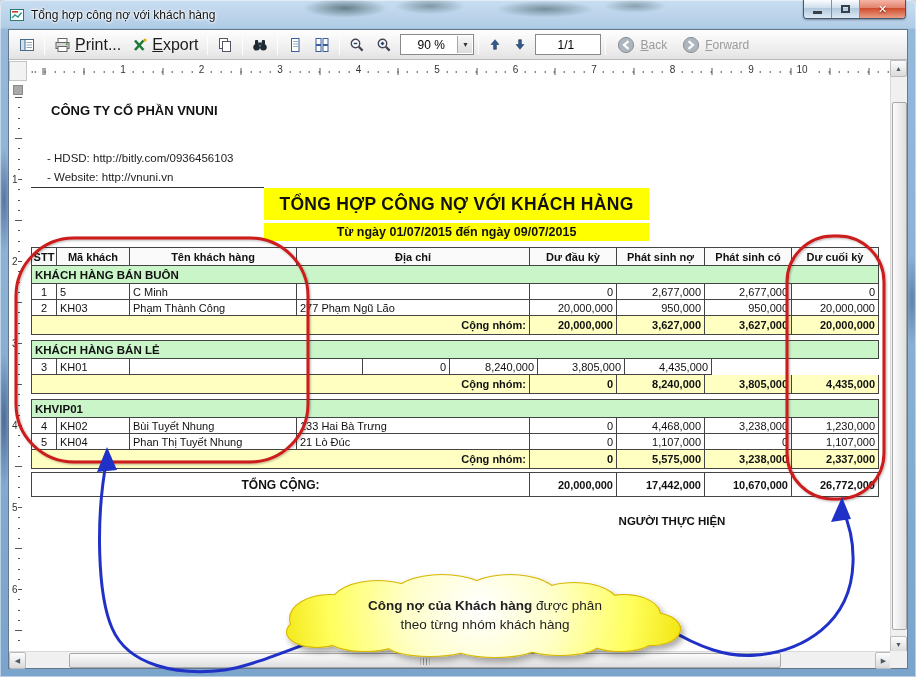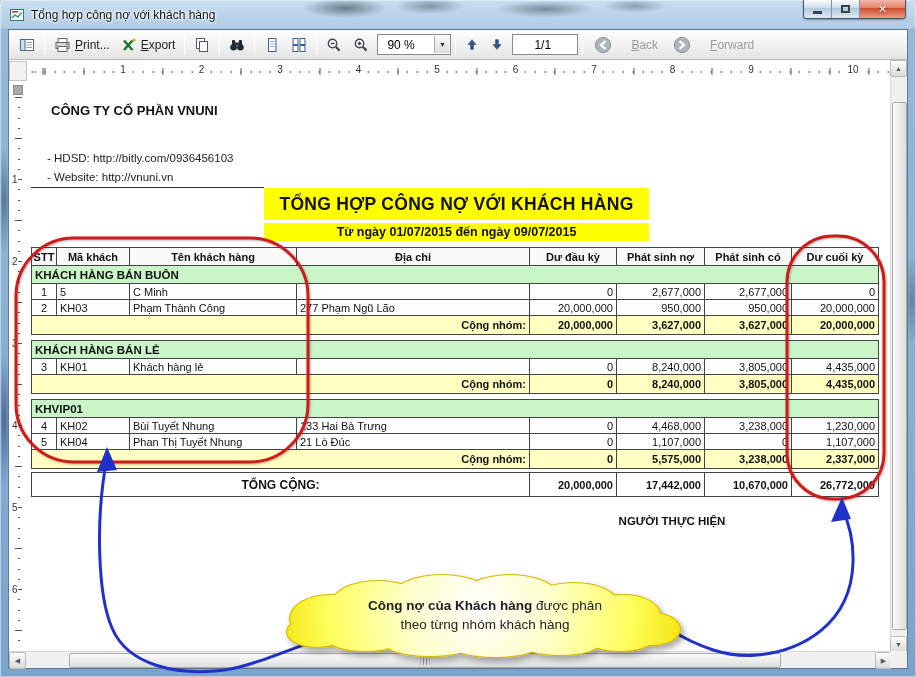--- a/index.html
+++ b/index.html
@@ -32,28 +32,28 @@
   .g-min{width:9px;height:3px;background:#38404a;margin-top:7px;}
   .g-max{width:9px;height:8px;border:2px solid #38404a;background:transparent;}
   .g-close{color:#fff;font-size:11px;font-weight:bold;text-shadow:0 1px 2px #6e2010;}
 
   
   .client{position:absolute;left:8px;top:29px;width:900px;height:640px;background:#fff;border:1px solid #64788c;}
 
   
   .toolbar{position:absolute;left:0;top:0;width:100%;height:30px;display:flex;align-items:center;gap:1px;padding:0 5px;
     background:linear-gradient(180deg,#fefefe,#f1f1f1 55%,#e3e3e3);border-bottom:1px solid #b9b9b9;}
-  .tbtn{height:24px;min-width:24px;display:flex;align-items:center;justify-content:center;gap:4px;padding:0 5px;border-radius:2px;font-size:12px;color:#1c1c1c;}
+  .tbtn{height:24px;min-width:24px;display:flex;align-items:center;justify-content:center;gap:4px;padding:0 5px;border-radius:2px;font-size:16px;color:#1c1c1c;}
   .tsep{width:1px;height:20px;background:#adadad;border-right:1px solid #fdfdfd;margin:0 3px;flex:none;}
   .menu-label{display:inline-block;}
   .menu-label::first-letter{text-decoration:underline;}
-  .combo{width:74px;height:21px;border:1px solid #898989;background:#fff;display:flex;align-items:center;font-size:12px;padding-left:9px;position:relative;margin-left:2px;}
+  .combo{width:74px;height:21px;border:1px solid #898989;background:#fff;display:flex;align-items:center;font-size:12px;padding-left:16px;position:relative;margin-left:2px;}
   .combo .dd{position:absolute;right:1px;top:1px;bottom:1px;width:15px;background:linear-gradient(#f8f8f8,#dcdcdc);border-left:1px solid #aaa;display:flex;align-items:center;justify-content:center;font-size:7px;color:#333;}
   .pagebox{width:66px;height:21px;border:1px solid #898989;background:#fff;font-size:12px;padding-left:21px;display:flex;align-items:center;margin-left:2px;}
-  .nav{display:flex;align-items:center;gap:19px;color:#9b9b9b;font-size:12px;padding:0 7px;}
+  .nav{display:flex;align-items:center;gap:5px;color:#9b9b9b;font-size:12px;padding:0 7px;}
   .dis{color:#9b9b9b;}
 
   
   .ruler-corner{position:absolute;left:0;top:31px;width:18px;height:20px;background:#f2f2f2;border:1px solid #c5c5c5;}
   .ruler-h{position:absolute;left:18px;top:31px;width:865px;height:20px;background:#fff;}
   .ruler-h::before{content:'';position:absolute;left:0;right:0;top:10px;height:2px;
     background:repeating-linear-gradient(90deg,#555 0 1px,transparent 1px 9.8px);background-position:7.7px 0;}
   .ruler-h::after{content:'';position:absolute;left:0;right:0;top:7px;height:7px;
     background:repeating-linear-gradient(90deg,#555 0 1px,transparent 1px 39.25px);background-position:17.5px 0;}
   .rnum-h{position:absolute;top:3px;transform:translateX(-50%);font-size:10px;color:#333;background:#fff;padding:0 3px;z-index:2;}
@@ -262,21 +262,21 @@
     <div class="ruler-h" id="rulerH">
         <div class="rnum-h" style="left: 96px;">1</div>
         <div class="rnum-h" style="left: 174.5px;">2</div>
         <div class="rnum-h" style="left: 253px;">3</div>
         <div class="rnum-h" style="left: 331.5px;">4</div>
         <div class="rnum-h" style="left: 410px;">5</div>
         <div class="rnum-h" style="left: 488.5px;">6</div>
         <div class="rnum-h" style="left: 567px;">7</div>
         <div class="rnum-h" style="left: 645.5px;">8</div>
         <div class="rnum-h" style="left: 724px;">9</div>
-        <div class="rnum-h" style="left: 826px;">10</div>
+        <div class="rnum-h" style="left: 775px;">10</div>
       </div>
     <div class="ruler-v" id="rulerV">
       <div class="vmark"></div>
     <div class="rnum-v" style="top: 98px;">1</div>
         <div class="rnum-v" style="top: 180px;">2</div>
         <div class="rnum-v" style="top: 262px;">3</div>
         <div class="rnum-v" style="top: 344px;">4</div>
         <div class="rnum-v" style="top: 426px;">5</div>
         <div class="rnum-v" style="top: 508px;">6</div>
       </div>
@@ -329,21 +329,20 @@
             <div class="td c6 a-r">3,627,000</div>
             <div class="td c7 a-r">20,000,000</div>
           </div>
           <div class="gap" style="height: 5px;"></div>
           <div class="tr group bt">
             <div class="td">KHÁCH HÀNG BÁN LẺ</div>
           </div>
           <div class="tr data">
             <div class="td c0 a-c">3</div>
             <div class="td c1 a-l">KH01</div>
-            <div class="td c2 a-l">Khách hàng lẻ</div>
             <div class="td c3 a-l"></div>
             <div class="td c4 a-r">0</div>
             <div class="td c5 a-r">8,240,000</div>
             <div class="td c6 a-r">3,805,000</div>
             <div class="td c7 a-r">4,435,000</div>
           </div>
           <div class="tr subtotal">
             <div class="td merge a-r">Cộng nhóm:</div>
             <div class="td c4 a-r">0</div>
             <div class="td c5 a-r">8,240,000</div>

